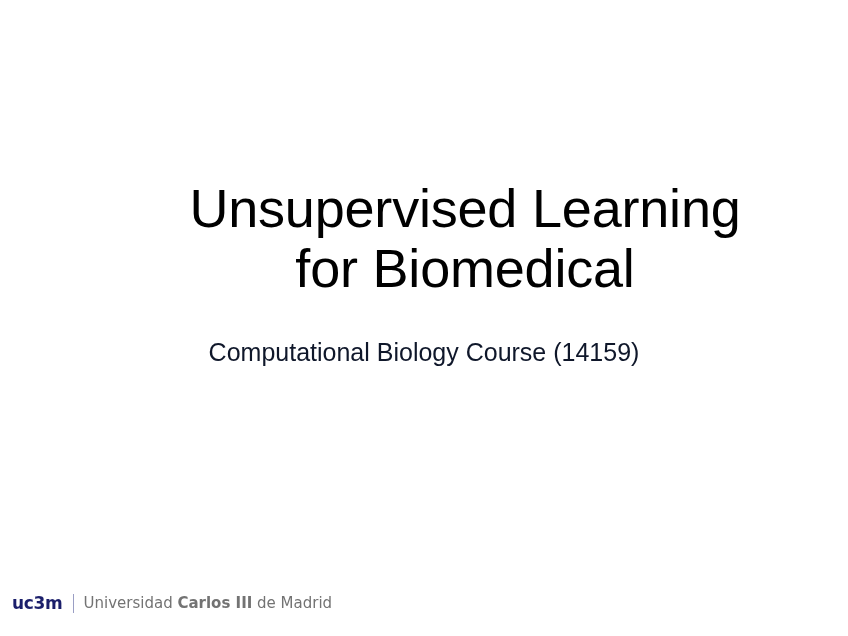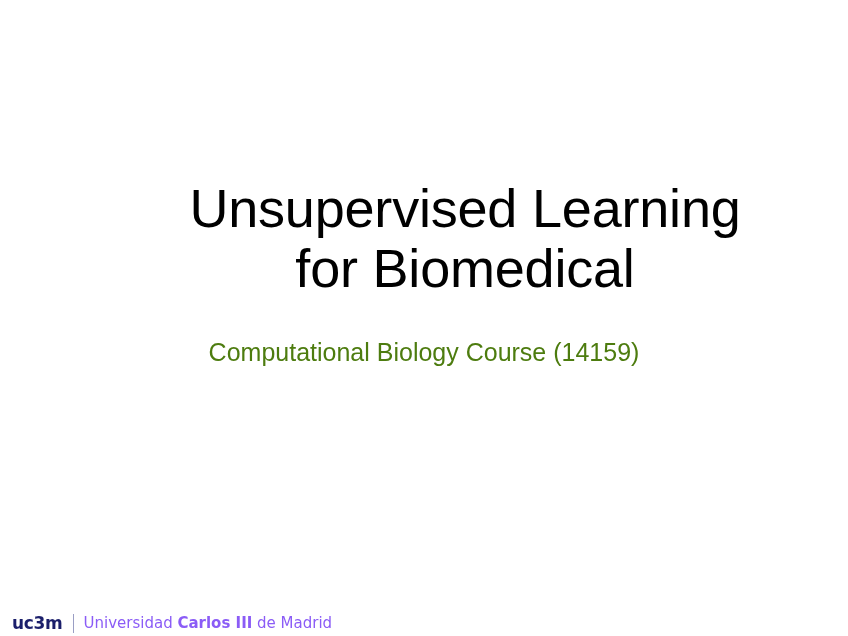--- a/index.html
+++ b/index.html
@@ -38,27 +38,27 @@
   .subtitle-block {
     position: absolute;
     left: 0;
     top: 335px;
     width: 848px;
     text-align: center;
   }
   .subtitle-line {
     font-size: 25px;
     line-height: 35px;
-    color: #4d7c0f;
+    color: #0f172a;
     font-weight: 400;
   }
   .footer {
     position: absolute;
     left: 12px;
-    bottom: 0;
+    bottom: 20px;
     display: flex;
     align-items: center;
     height: 26px;
   }
   .uc3m-logo {
     font-family: "DejaVu Sans", sans-serif;
     font-size: 17px;
     font-weight: 700;
     color: #1b1f6b;
     letter-spacing: -0.3px;
@@ -66,21 +66,21 @@
   }
   .footer-divider {
     width: 1px;
     height: 19px;
     background: #9a9ec4;
     margin: 0 10px;
   }
   .footer-text {
     font-family: "DejaVu Sans", sans-serif;
     font-size: 15px;
-    color: #8b5cf6;
+    color: #737373;
     line-height: 20px;
     white-space: nowrap;
   }
   .footer-text .light {
     font-weight: 400;
   }
   .footer-text .bold {
     font-weight: 700;
   }
 </style>

